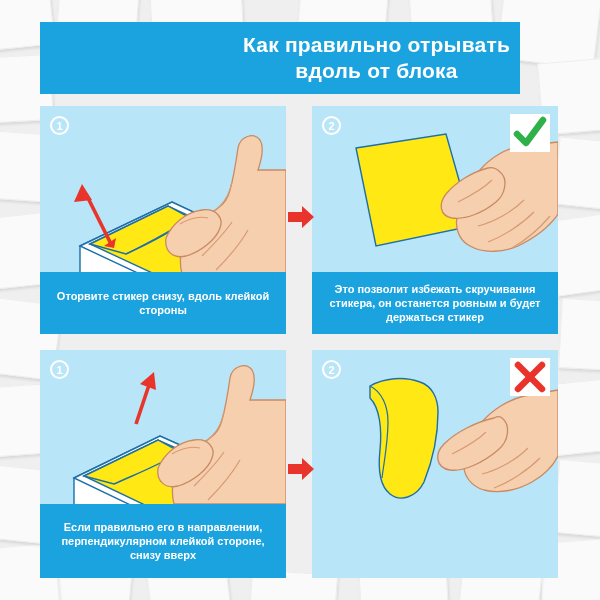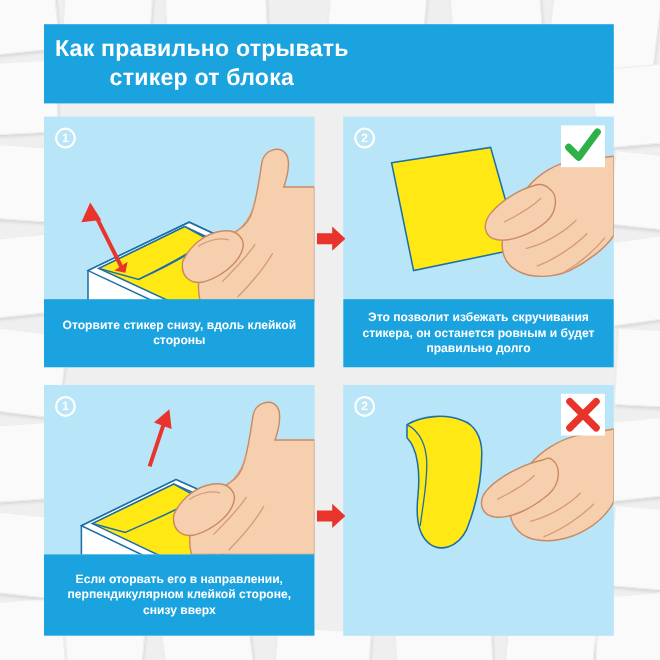--- a/index.html
+++ b/index.html
@@ -35,26 +35,26 @@
     top: 10px;
     width: 556px;
     height: 580px;
   }
 
   
   .header {
     position: absolute;
     left: 18px;
     top: 12px;
-    width: 518px;
+    width: 480px;
     height: 72px;
     background: #1ba3e0;
     display: flex;
     align-items: center;
-    justify-content: flex-start;
+    justify-content: flex-end;
     text-align: center;
   }
   .header-title {
     color: #ffffff;
     font-size: 21px;
     font-weight: bold;
     line-height: 1.22;
     letter-spacing: 0.2px;
     padding: 0 10px;
   }
@@ -180,21 +180,21 @@
   <div class="bgnote" style="left:-32px;top:216px;width:78px;height:70px;transform:rotate(-6deg)"></div>
   <div class="bgnote" style="left:-28px;top:132px;width:80px;height:66px;transform:rotate(4deg)"></div>
   <div class="bgnote" style="left:-24px;top:56px;width:74px;height:64px;transform:rotate(-3deg)"></div>
 </div>
 
 <div id="panel">
 
   <div class="header">
     <div class="header-title">
       <div>Как правильно отрывать</div>
-      <div>стикер от блока</div>
+      <div>вдоль от блока</div>
     </div>
   </div>
 
   <div class="grid">
 
     <div class="card c1">
       <div class="badge">1</div>
       <div class="illus">
         <svg class="svgfull" width="246" height="168" viewBox="0 0 246 168" xmlns="http://www.w3.org/2000/svg">
 
@@ -244,21 +244,21 @@
             <path d="M246,36 L210,40 C194,42 178,52 168,64 C158,76 150,92 146,106 C142,120 146,134 158,140 C172,148 192,146 206,140 C222,132 238,120 246,108 Z" fill="#f6cfae" stroke="#c98a63" stroke-width="1.3"></path>
 
             <path d="M176,62 C160,66 144,76 134,88 C126,98 128,110 140,112 C154,114 172,106 184,96 C194,88 196,72 188,66 C184,62 180,61 176,62 Z" fill="#f6cfae" stroke="#c98a63" stroke-width="1.3"></path>
             <path d="M166,120 C182,116 200,106 212,94" fill="none" stroke="#d79b74" stroke-width="1.2"></path>
             <path d="M176,136 C192,130 210,118 222,106" fill="none" stroke="#d79b74" stroke-width="1.2"></path>
             <path d="M200,142 C214,134 228,122 238,110" fill="none" stroke="#d79b74" stroke-width="1.2"></path>
             <path d="M146,96 C158,90 172,82 180,74" fill="none" stroke="#d79b74" stroke-width="1.1"></path>
           </g>
         </svg>
       </div>
-      <div class="caption">Это позволит избежать скручивания стикера, он останется ровным и будет правильно долго</div>
+      <div class="caption">Это позволит избежать скручивания стикера, он останется ровным и будет держаться стикер</div>
     </div>
 
     <div class="card c3">
       <div class="badge">1</div>
       <div class="illus">
         <svg class="svgfull" width="246" height="154" viewBox="0 0 246 154" xmlns="http://www.w3.org/2000/svg">
 
           <polygon points="34,176 34,128 120,86 214,128 214,176" fill="#ffffff" stroke="#1c6fa8" stroke-width="1.4"></polygon>
           <polygon points="34,128 120,86 214,128 126,172" fill="#ffffff" stroke="#1c6fa8" stroke-width="1.4"></polygon>
 
@@ -274,21 +274,21 @@
             <path d="M118,118 C124,104 138,92 154,90 C168,88 176,98 172,108 C168,120 152,132 138,136 C126,139 116,132 118,118 Z" fill="#f6cfae" stroke="#c98a63" stroke-width="1.3"></path>
             <path d="M132,104 C142,98 152,96 160,98" fill="none" stroke="#d79b74" stroke-width="1.1"></path>
           </g>
 
           <g>
             <line x1="96" y1="74" x2="110" y2="32" stroke="#e8342a" stroke-width="3.6"></line>
             <polygon points="114,22 116,40 100,34" fill="#e8342a"></polygon>
           </g>
         </svg>
       </div>
-      <div class="caption">Если оторвать его в направлении, перпендикулярном клейкой стороне, снизу вверх</div>
+      <div class="caption">Если правильно его в направлении, перпендикулярном клейкой стороне, снизу вверх</div>
     </div>
 
     <div class="card c4">
       <div class="badge">2</div>
       <div class="markbox">
         <svg width="40" height="38" viewBox="0 0 40 38" xmlns="http://www.w3.org/2000/svg">
           <line x1="8" y1="7" x2="32" y2="31" stroke="#e8342a" stroke-width="6.5" stroke-linecap="round"></line>
           <line x1="32" y1="7" x2="8" y2="31" stroke="#e8342a" stroke-width="6.5" stroke-linecap="round"></line>
         </svg>
       </div>

